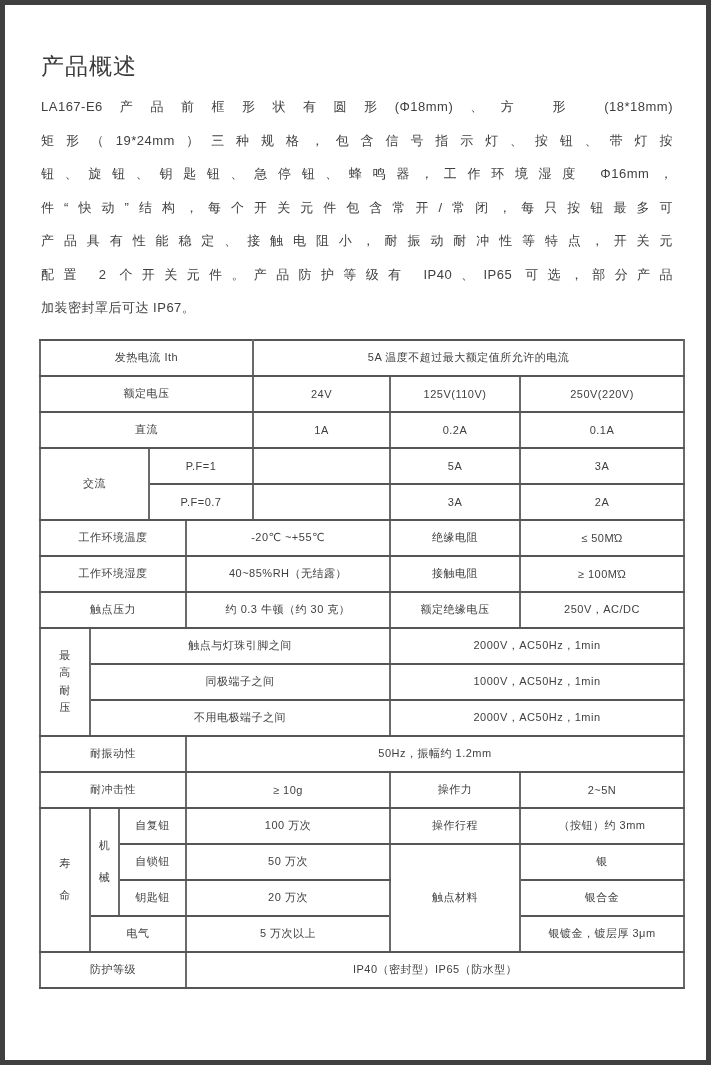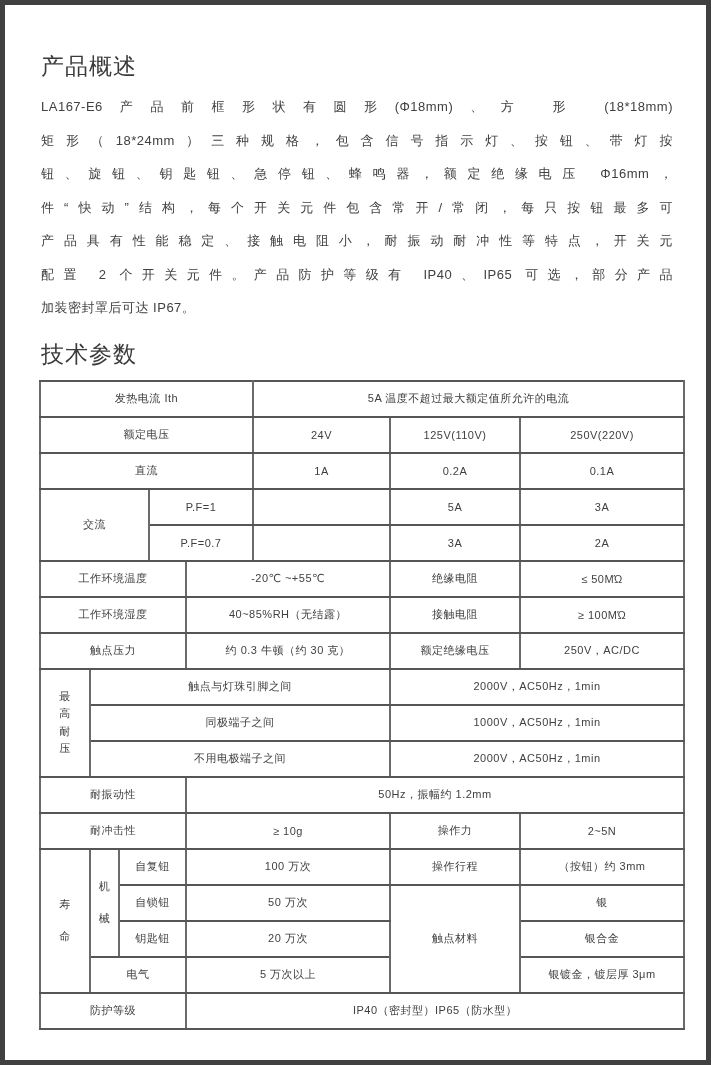--- a/index.html
+++ b/index.html
@@ -52,29 +52,28 @@
 </style>
 </head>
 <body>
 
 <div class="page">
 
   <h1 class="sec-title">产品概述</h1>
 
   <div class="overview-para">
     <div class="ov-line fill">LA167-E6产品前框形状有圆形(Φ18mm)、方 形 (18*18mm)</div>
-    <div class="ov-line fill">矩形（18*24mm）三种规格，包含信号指示灯、按钮、带灯按</div>
-    <div class="ov-line fill">钮、旋钮、钥匙钮、急停钮、蜂鸣器，额定绝缘电压 Φ16mm，</div>
+    <div class="ov-line fill">矩形（19*24mm）三种规格，包含信号指示灯、按钮、带灯按</div>
+    <div class="ov-line fill">钮、旋钮、钥匙钮、急停钮、蜂鸣器，工作环境湿度 Φ16mm，</div>
     <div class="ov-line fill">件“快动”结构，每个开关元件包含常开/常闭，每只按钮最多可</div>
     <div class="ov-line fill">产品具有性能稳定、接触电阻小，耐振动耐冲性等特点，开关元</div>
     <div class="ov-line fill">配置 2 个开关元件。产品防护等级有 IP40、IP65 可选，部分产品</div>
     <div class="ov-line">加装密封罩后可达 IP67。</div>
   </div>
 
-  <h1 class="sec-title specs-title">技术参数</h1>
 
   <table class="specs">
     <colgroup>
       <col style="width:50px">
         <col style="width:29px">
         <col style="width:30px">
         <col style="width:37px">
       <col style="width:67px">
         <col style="width:137px">
         <col style="width:130px">

